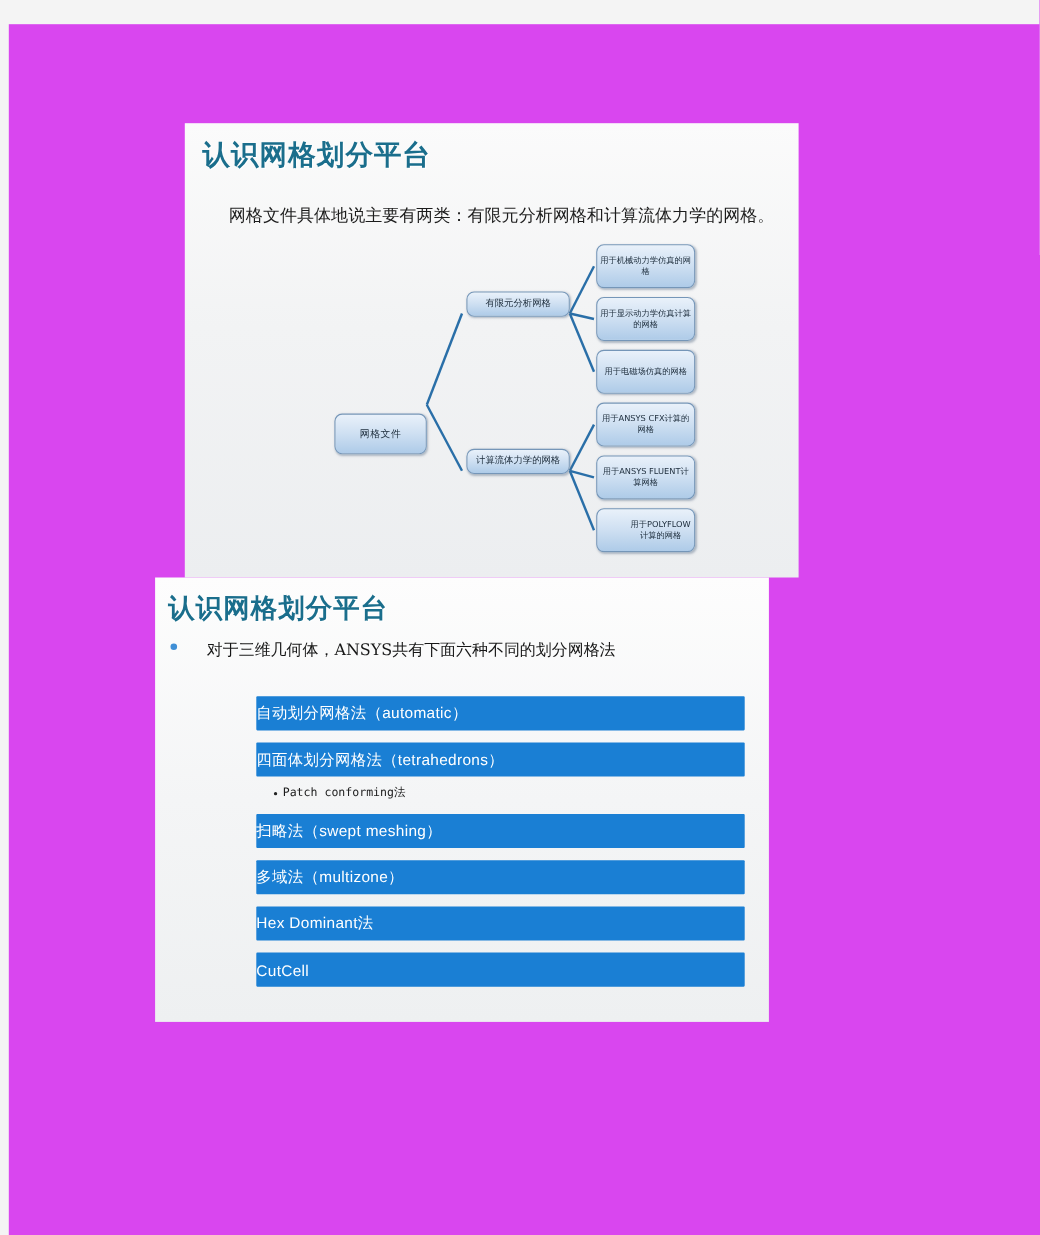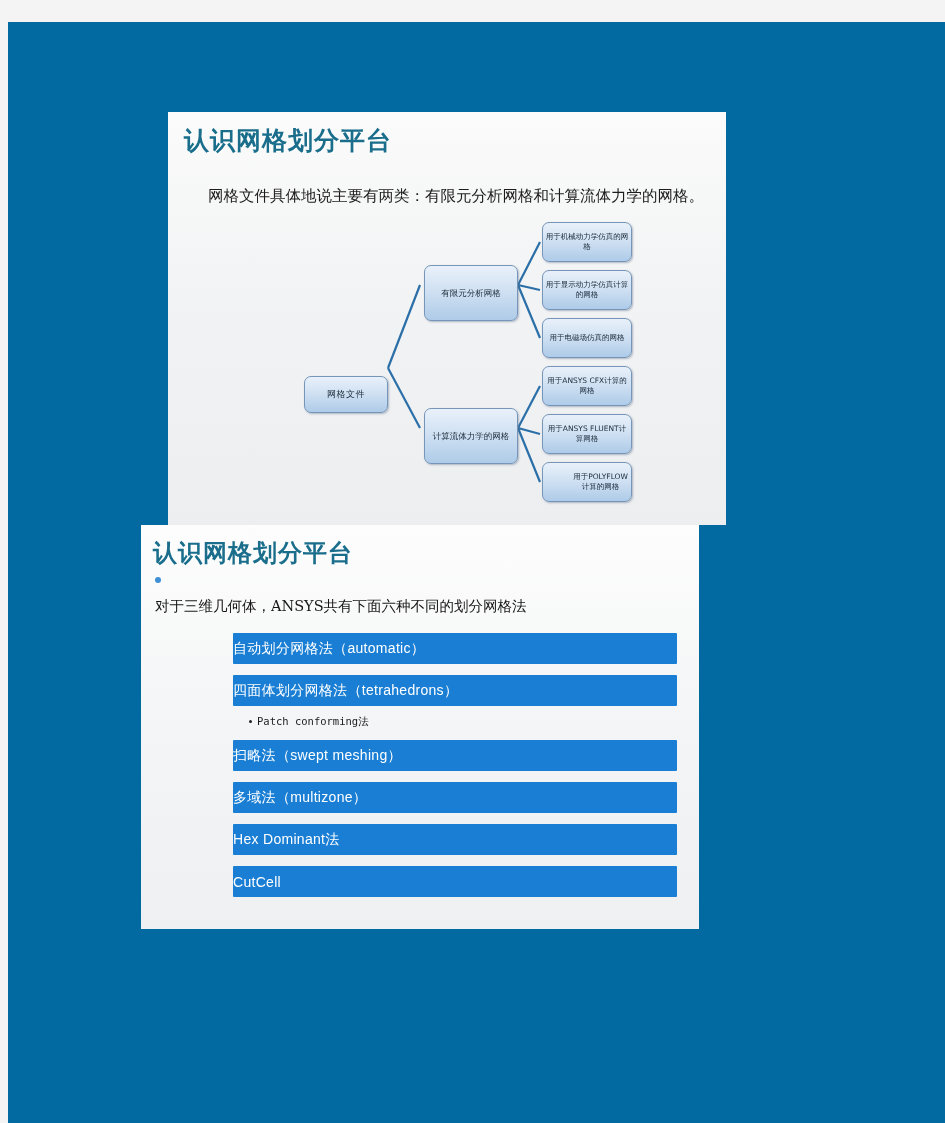--- a/index.html
+++ b/index.html
@@ -12,21 +12,21 @@
     background: #f4f4f4;
     font-family: "Liberation Sans", sans-serif;
     overflow: hidden;
   }
   .page-sheet {
     position: absolute;
     left: 8px;
     top: 22px;
     width: 937px;
     height: 1101px;
-    background: #0369a1;
+    background: #d946ef;
   }
 
   
   .slide-one {
     position: absolute;
     left: 160px;
     top: 90px;
     width: 558px;
     height: 413px;
     background: linear-gradient(180deg, #fbfbfb 0%, #f2f3f4 45%, #eceef0 100%);
@@ -82,21 +82,21 @@
     color: #20303f;
     padding: 2px;
   }
   .node-root {
     left: 136px; top: 127px; width: 84px; height: 37px;
     font-size: 9px;
     letter-spacing: 0.5px;
     margin-top: 27px;
   }
   .node-branch {
-    width: 94px; height: 56px;
+    width: 94px; height: 23px;
     font-size: 8.5px;
     line-height: 11px;
   }
   .node-branch.fea { left: 256px; top: 43px; }
   .node-branch.cfd { left: 256px; top: 186px; }
   .node-leaf {
     width: 90px; height: 40px;
     font-size: 7.5px;
     line-height: 10px;
     left: 374px;
@@ -128,22 +128,21 @@
     color: #1a6e8c;
     text-shadow: 1px 1px 0 rgba(255,255,255,0.9);
     white-space: nowrap;
   }
   .slide-two-bullet {
     position: absolute;
     left: 14px;
     top: 56px;
     display: flex;
     align-items: baseline;
-    gap: 10px;
-    flex-direction: column;
+    gap: 27px;
   }
   .bullet-dot {
     width: 6px;
     height: 6px;
     border-radius: 50%;
     background: #3f8fd6;
     flex: none;
     position: relative;
     top: -4px;
   }

